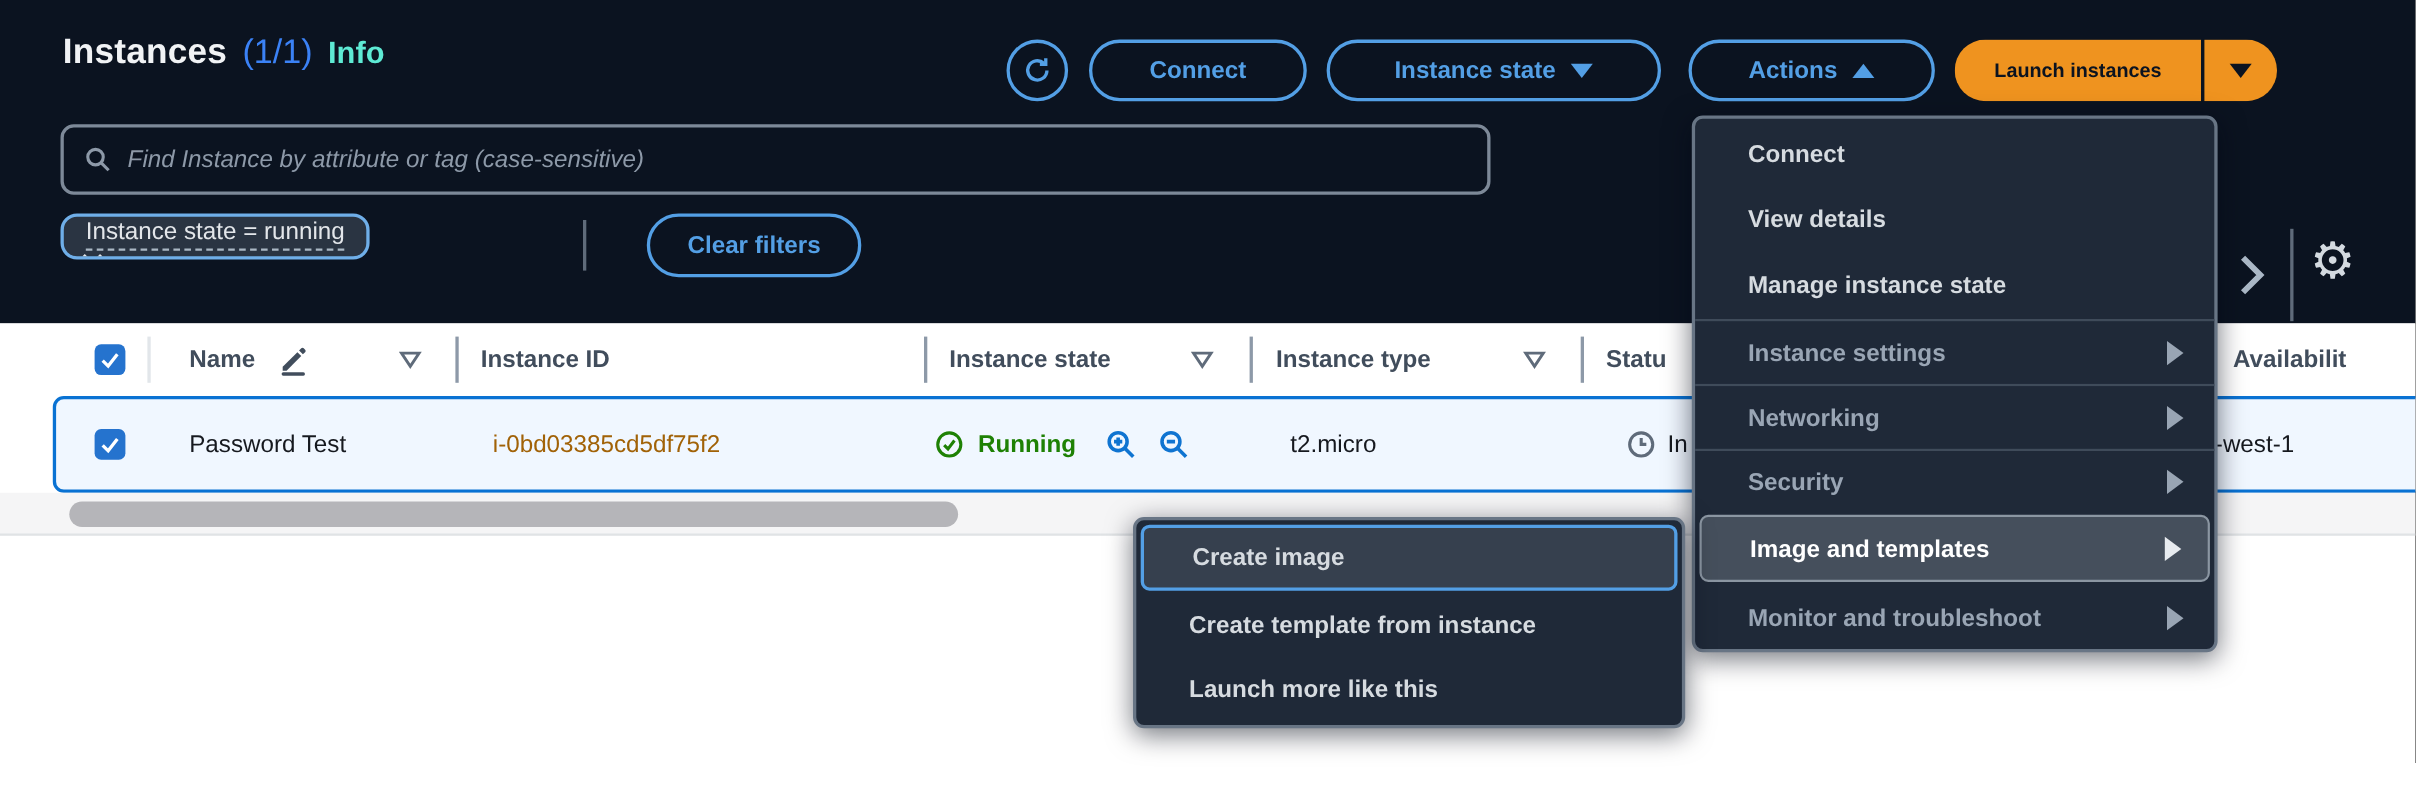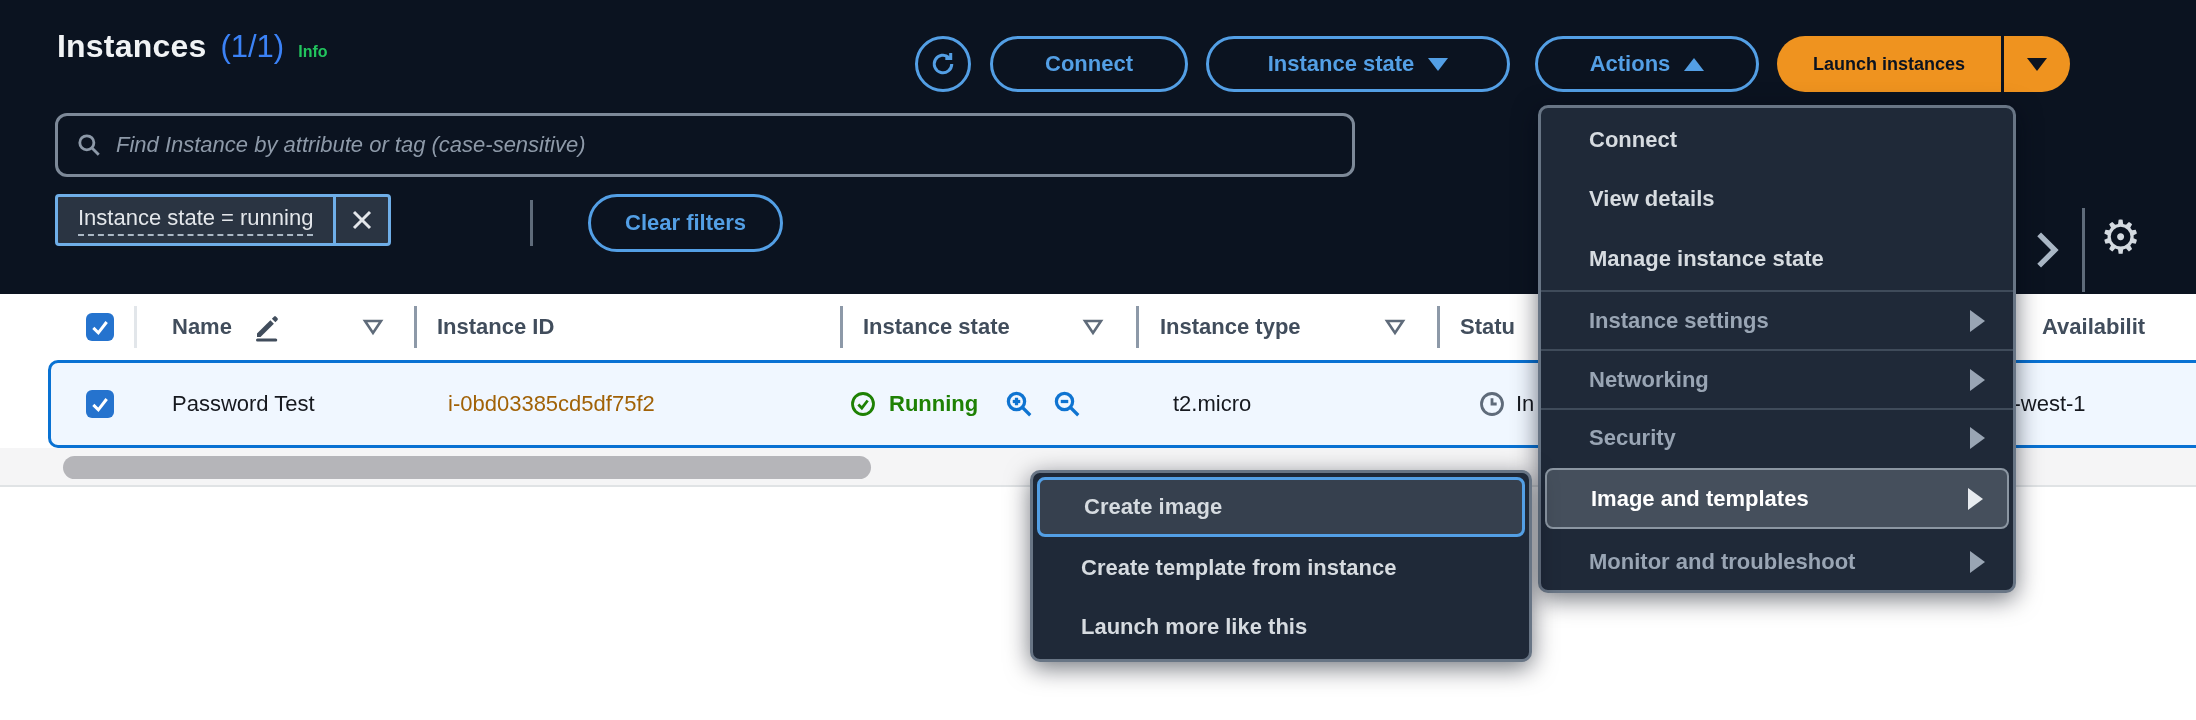--- a/index.html
+++ b/index.html
@@ -7,42 +7,42 @@
   body { font-family:"Liberation Sans", sans-serif; }
   .screen { position:relative; width:2196px; height:720px; overflow:hidden; background:#ffffff; }
   .abs { position:absolute; }
 
   
   .dark-header { position:absolute; left:0; top:0; width:2196px; height:294px; background:#0b1320; }
 
   .page-title-row { position:absolute; left:57px; top:28px; display:flex; align-items:baseline; gap:14px; }
   .page-title { color:#f1f3f5; font-size:32px; font-weight:bold; letter-spacing:.2px; }
   .page-count { color:#3b82f6; font-size:31px; font-weight:normal; }
-  .info-link  { color:#22c55e; font-size:16px; font-weight:bold; cursor:pointer;text-align:right; }
+  .info-link  { color:#5eead4; font-size:28px; font-weight:bold; cursor:pointer;text-align:right; }
 
   .pill { position:absolute; top:36px; height:56px; border:3px solid #539fe5; border-radius:28px;
           color:#539fe5; font-size:22px; font-weight:bold; display:flex; align-items:center;
           justify-content:center; gap:14px; background:transparent; cursor:pointer; }
   .caret-down { width:0; height:0; border-left:10px solid transparent; border-right:10px solid transparent; border-top:13px solid #539fe5; }
   .caret-up   { width:0; height:0; border-left:10px solid transparent; border-right:10px solid transparent; border-bottom:13px solid #539fe5; }
   .caret-dark { width:0; height:0; border-left:10px solid transparent; border-right:10px solid transparent; border-top:13px solid #0b1320; }
 
   .launch-split { position:absolute; left:1777px; top:36px; height:56px; display:flex; border-radius:28px; overflow:hidden; cursor:pointer; }
   .launch-main  { background:#ef931f; color:#0b1320; font-size:18px; font-weight:bold; display:flex; align-items:center; padding:0 36px; }
   .launch-div   { width:3px; background:#0b1320; }
   .launch-caret { background:#ef931f; width:66px; display:flex; align-items:center; justify-content:center; }
 
   .search-box { position:absolute; left:55px; top:113px; width:1300px; height:64px; border:3px solid #7d8998;
                 border-radius:12px; display:flex; align-items:center; padding:0 18px; gap:14px; background:transparent; }
   .search-box input { flex:1; background:transparent; border:none; outline:none; font-style:italic;
                       color:#8d99a8; font-size:22px; font-family:"Liberation Sans", sans-serif; }
   .search-box input::placeholder { color:#8d99a8; opacity:1; }
 
-  .filter-chip { position:absolute; left:55px; top:194px; height:52px; border:3px solid #6faee8; border-radius:4px;
-                 background:#2a3442; display:flex; align-items:stretch; overflow:hidden; }
+  .filter-chip { position:absolute; left:55px; top:194px; height:42px; border:3px solid #6faee8; border-radius:15px;
+                 background:#2a3442; display:flex; align-items:stretch; overflow:hidden;flex-direction:column; }
   .chip-label { display:flex; align-items:center; padding:0 20px; }
   .chip-text  { color:#e3e6ea; font-size:22px; border-bottom:2px dashed #aab7c4; padding-bottom:3px; }
   .chip-sep   { width:3px; background:#6faee8; }
   .chip-x     { width:52px; display:flex; align-items:center; justify-content:center; cursor:pointer; }
 
   .v-divider  { position:absolute; width:3px; background:#5f6b7a; }
 
   .clear-filters { position:absolute; left:588px; top:194px; height:58px; padding:0 34px; border:3px solid #539fe5;
                    border-radius:29px; color:#539fe5; font-size:22px; font-weight:bold; display:flex; align-items:center; cursor:pointer; }
 
@@ -218,21 +218,21 @@
       <svg width="22" height="18" viewBox="0 0 22 18" fill="none" stroke="#5f6b7a" stroke-width="2.6">
         <polygon points="3,3 19,3 11,15"></polygon>
       </svg>
     </span>
 
     <div class="col-div" style="left:1437px;"></div>
     <div class="th" style="left:1460px;">
       <span>Statu</span>
     </div>
 
-    <div class="th" style="left:2030px;margin-left:12px;">
+    <div class="th" style="left:2030px;">
       <span>Availabilit</span>
     </div>
   </div>
 
   <div class="sel-row">
     <div class="cell" style="left:35px;">
       <div class="checkbox">
         <svg width="20" height="20" viewBox="0 0 24 24" fill="none" stroke="#ffffff" stroke-width="3.6">
           <polyline points="4,13 10,19 20,6"></polyline>
         </svg>

